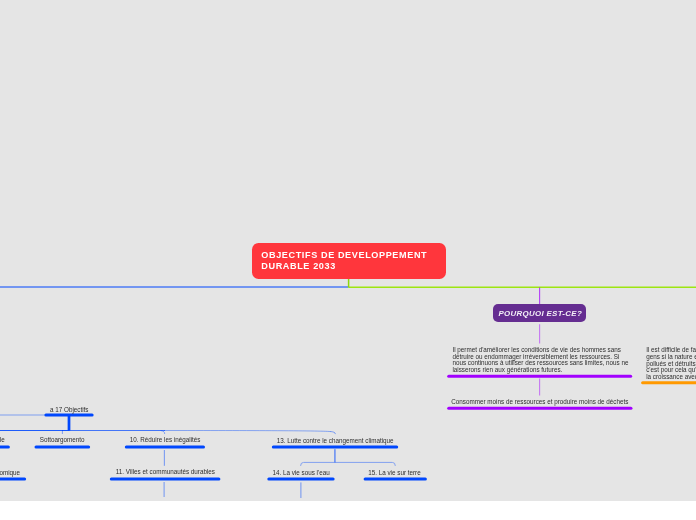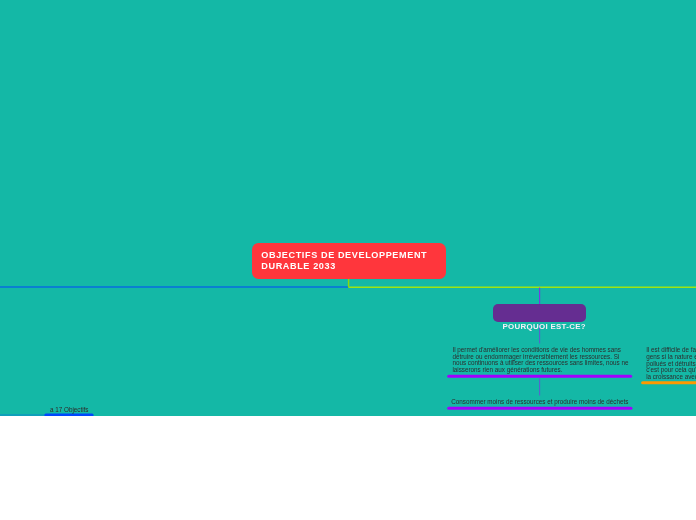--- a/index.html
+++ b/index.html
@@ -1,29 +1,29 @@
 <!DOCTYPE html>
 <html><head>
 <meta charset="utf-8">
 <style>
 html,body{margin:0;padding:0;}
 body{width:696px;height:520px;background:#ffffff;overflow:hidden;
   font-family:"Liberation Sans",sans-serif;}
-.stage{position:relative;width:696px;height:416px;overflow:hidden;background:#14b8a6;}
+.stage{position:relative;width:696px;height:501px;overflow:hidden;background:#e5e5e5;}
 svg.lines{position:absolute;left:0;top:0;width:696px;height:520px;}
 
 .rootbox{position:absolute;left:252px;top:242.5px;width:194px;height:36px;
   background:#ff363c;border-radius:6.5px;box-sizing:border-box;}
 .rootbox .t{position:absolute;left:9.3px;top:7.6px;color:#ffffff;font-weight:bold;
   font-size:9.1px;line-height:10.7px;letter-spacing:0.61px;white-space:nowrap;transform:translateZ(0);}
 
 .pill{position:absolute;left:492.5px;top:304px;width:93.5px;height:18.4px;
   background:#652d91;border-radius:5px;box-sizing:border-box;}
-.pill .t{position:absolute;left:2px;right:0;top:18px;text-align:right;color:#f4f0f7;
-  font-weight:bold;font-size:7.9px;letter-spacing:0.32px;white-space:nowrap;transform:translateZ(0);}
+.pill .t{position:absolute;left:2px;right:0;top:5px;text-align:center;color:#f4f0f7;
+  font-weight:bold;font-size:7.9px;letter-spacing:0.32px;white-space:nowrap;transform:translateZ(0);font-style:italic;}
 
 .nlbl{position:absolute;white-space:nowrap;color:#2d2d2d;font-size:6.3px;line-height:6.3px;transform:translateZ(0);}
 .para{position:absolute;color:#2d2d2d;font-size:6.3px;line-height:6.5px;white-space:nowrap;transform:translateZ(0);}
 </style>
 </head>
 <body>
 
 <div class="stage">
 
 <svg class="lines" viewBox="0 0 696 520">

